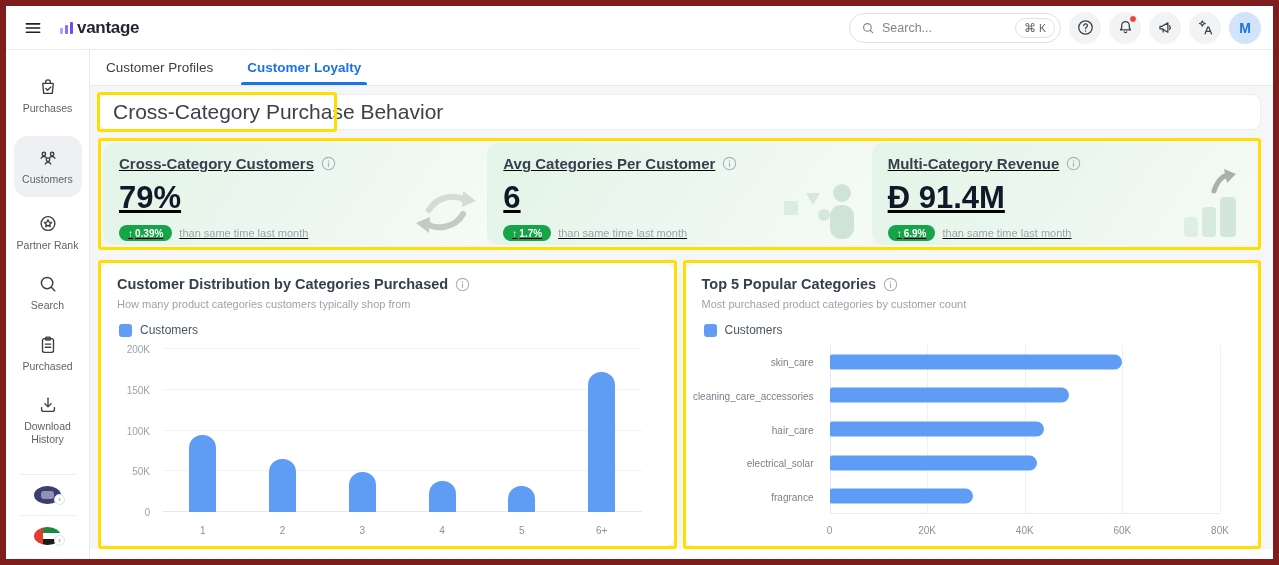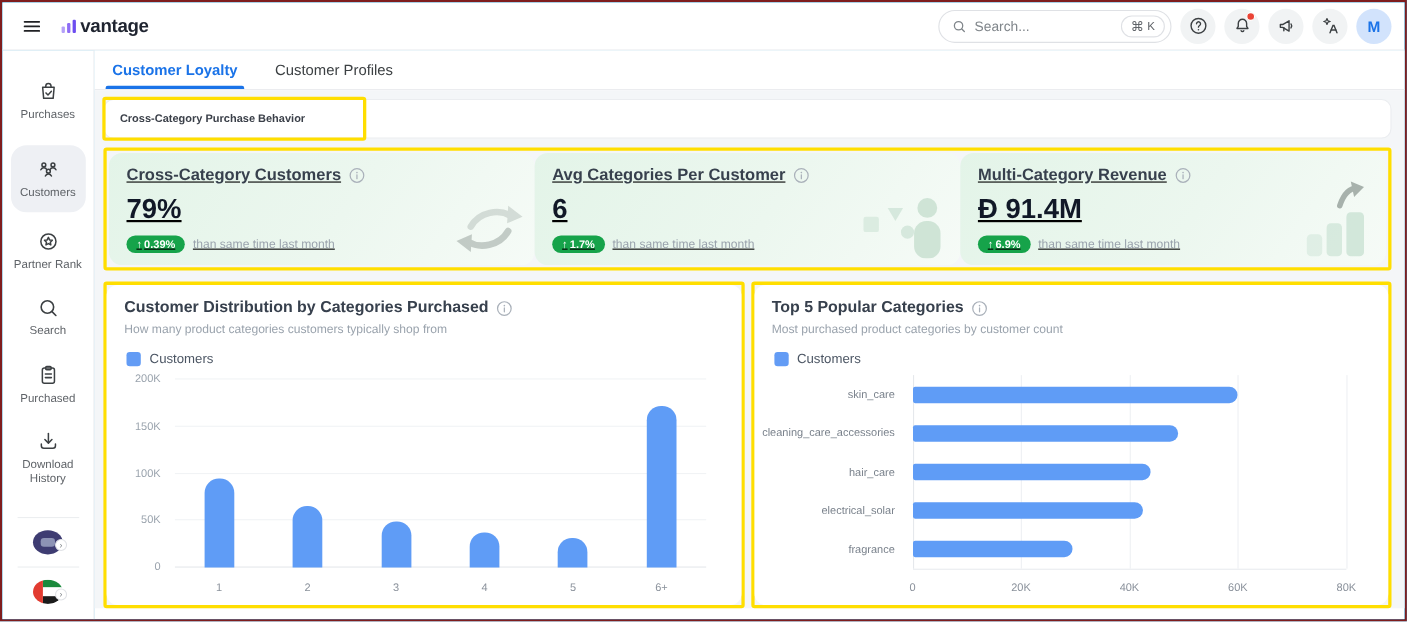--- a/index.html
+++ b/index.html
@@ -1,17 +1,17 @@
 <!DOCTYPE html>
 <html><head>
 <meta charset="utf-8">
 <style>
   * { margin:0; padding:0; box-sizing:border-box; }
   html,body { width:1279px; height:565px; font-family:"Liberation Sans", sans-serif; background:#fff; }
-  .frame { width:1279px; height:565px; border:2px solid #7f1d1d; background:#0ea5e9; display:flex; flex-direction:column; overflow:hidden; }
+  .frame { width:1279px; height:565px; border:6px solid #7f1d1d; background:#c4b5fd; display:flex; flex-direction:column; overflow:hidden; }
 
   
   .topbar { height:44px; flex:0 0 44px; background:#fff; border-bottom:1px solid #e8eaed; display:flex; align-items:center; justify-content:space-between; padding:0 12px 0 10px; }
   .topbar-left { display:flex; align-items:center; gap:10px; }
   .icon-btn { width:34px; height:34px; border:none; background:transparent; border-radius:50%; display:flex; align-items:center; justify-content:center; cursor:pointer; color:#3c4043; }
   .logo { display:flex; align-items:flex-end; gap:4px; cursor:pointer; }
   .logo-bars { display:flex; align-items:flex-end; gap:2px; padding-bottom:4px; }
   .logo-bars i { display:block; width:3px; border-radius:1px; }
   .logo-bars i:nth-child(1){ height:6px; background:#b4a0f8; }
   .logo-bars i:nth-child(2){ height:9px; background:#8e6df5; }
@@ -47,28 +47,28 @@
   
   .main { flex:1; display:flex; flex-direction:column; min-width:0; background:#fff; }
   .tabs { height:36px; flex:0 0 36px; background:#fff; border-bottom:1px solid #e9eaee; display:flex; align-items:stretch; gap:26px; padding:0 0 0 12px; }
   .tab { display:flex; align-items:center; font-size:13.5px; color:#3c4043; font-weight:500; cursor:pointer; position:relative; padding:0 4px; }
   .tab.active { color:#1a73e8; font-weight:700; }
   .tab.active::after { content:""; position:absolute; left:-2px; right:-2px; bottom:0; height:3px; background:#1a73e8; border-radius:2px 2px 0 0; }
 
   .content { flex:1; min-height:0; background:#f4f6f8; padding:8px 12px 0 8px; display:flex; flex-direction:column; margin-bottom:10px; }
 
   .section-titlebar { position:relative; height:36px; flex:0 0 36px; background:#fff; border:1px solid #ebedf0; border-radius:9px; display:flex; align-items:center; padding-left:14px; }
-  .section-title { font-size:10px; font-weight:700; color:#3b4049; }
+  .section-title { font-size:21px; font-weight:400; color:#3b4049; }
   .hl-title { position:absolute; left:-2px; top:-3px; bottom:-3px; width:240px; border:3px solid #ffde00; border-radius:3px; pointer-events:none; }
 
   .kpi-wrap { margin-top:8px; border:3px solid #ffde00; border-radius:3px; padding:2px; display:flex; background:transparent;text-decoration:underline; }
   .kpi-card { position:relative; flex:1; height:102px; border-radius:12px; background:linear-gradient(125deg,#e3f4e8 0%,#ecf7ef 55%,#f6fbf7 100%); padding:12px 16px; overflow:hidden; }
   .kpi-head { display:flex; align-items:center; gap:7px; }
   .kpi-title { font-size:15px; font-weight:700; color:#37404d; }
-  .kpi-value { font-size:25px; font-weight:800; color:#111827; margin-top:8px; }
+  .kpi-value { font-size:31px; font-weight:800; color:#111827; margin-top:8px; }
   .kpi-delta { display:flex; align-items:center; gap:7px; margin-top:9px; }
   .badge { display:inline-flex; align-items:center; gap:2px; background:#16a34a; color:#fff; font-size:10px; font-weight:700; border-radius:10px; padding:2.5px 9px; }
   .cmp-text { font-size:11px; color:#9aa3ad; }
   .watermark { position:absolute; right:8px; bottom:6px; pointer-events:none; }
 
   .charts-row { flex:1; min-height:0; margin-top:10px; display:flex; gap:6px; }
   .chart-outer { flex:1; border:3px solid #ffde00; border-radius:3px; min-width:0; display:flex; }
   .chart-card { flex:1; background:#fff; border-radius:10px; padding:13px 16px 8px; display:flex; flex-direction:column; min-width:0; }
   .chart-head { display:flex; align-items:center; gap:7px; }
   .chart-title { font-size:14.5px; font-weight:700; color:#37404d; }
@@ -263,25 +263,25 @@
             <div class="flag-white"></div>
             <div class="flag-black"></div>
             <div class="flag-red"></div>
         </div>
         <span class="chev-badge">›</span>
       </div>
     </nav>
 
     <main class="main">
       <div class="tabs">
+        <div class="tab">
+            <span>Customer Profiles</span>
+          </div>
         <div class="tab active">
             <span>Customer Loyalty</span>
-          </div>
-        <div class="tab">
-            <span>Customer Profiles</span>
           </div>
       </div>
 
       <div class="content">
 
         <div class="section-titlebar">
           <span class="section-title">Cross-Category Purchase Behavior</span>
           <span class="hl-title"></span>
         </div>
 

